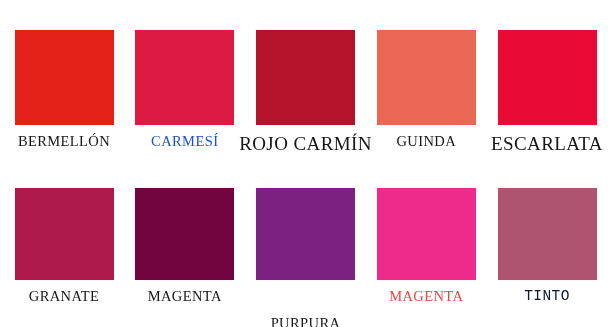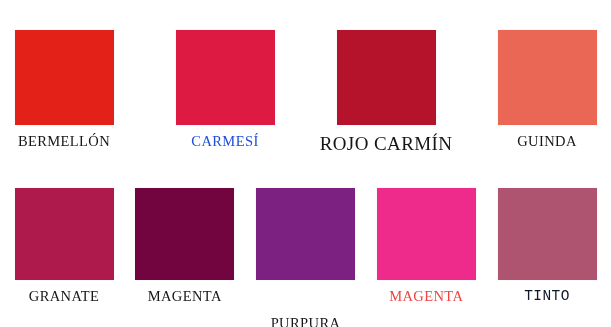--- a/index.html
+++ b/index.html
@@ -84,20 +84,24 @@
     <div class="swatch-cell">
       <div class="swatch" style="background: rgb(181, 19, 44);"></div>
       <div class="swatch-label small" style="color: rgb(22, 22, 22);">ROJO CARMÍN</div>
     </div>
 
     <div class="swatch-cell">
       <div class="swatch" style="background: rgb(234, 102, 85);"></div>
       <div class="swatch-label" style="color: rgb(22, 22, 22);">GUINDA</div>
     </div>
 
+    <div class="swatch-cell">
+      <div class="swatch" style="background: rgb(233, 11, 53);"></div>
+      <div class="swatch-label small" style="color: rgb(22, 22, 22);">ESCARLATA</div>
+    </div>
 
   </div>
 
   <div class="row row-bottom">
 
     <div class="swatch-cell">
       <div class="swatch" style="background: rgb(173, 26, 75);"></div>
       <div class="swatch-label" style="color: rgb(22, 22, 22);">GRANATE</div>
     </div>
 

